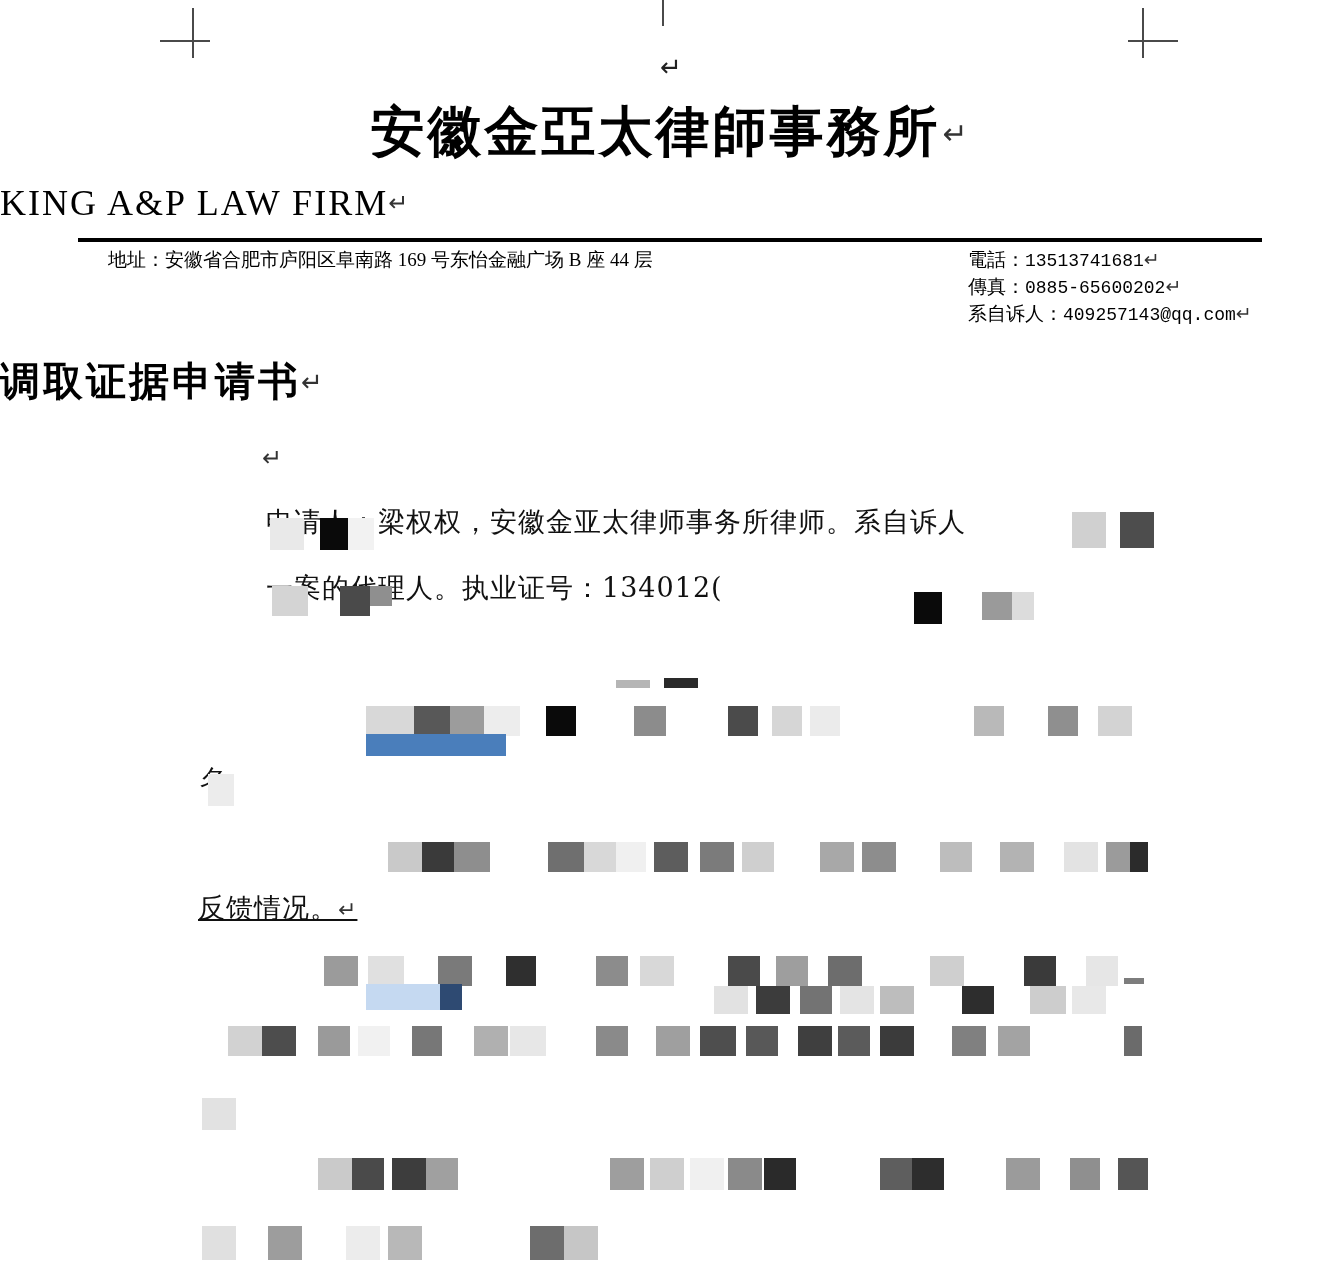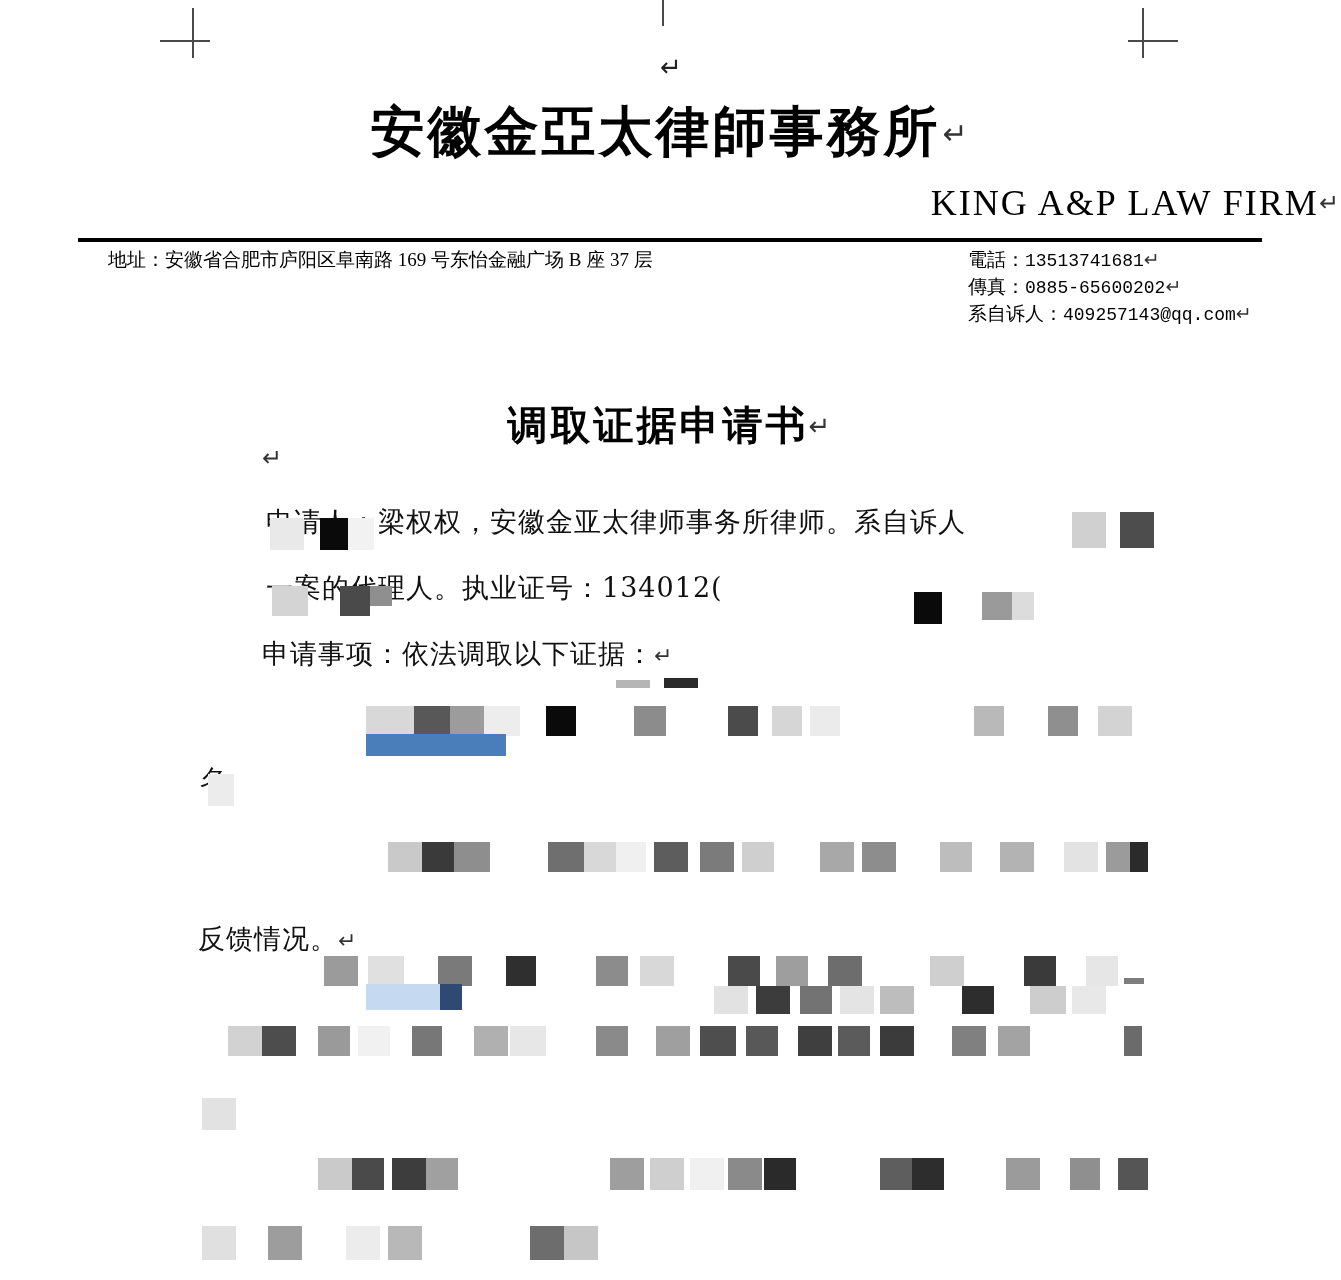--- a/index.html
+++ b/index.html
@@ -69,21 +69,21 @@
     letter-spacing: 3px;
     white-space: nowrap;
   }
   .firm-cn .pilcrow { font-size: 30px; vertical-align: 6px; margin-left: 2px;}
 
   .firm-en {
     position: absolute;
     left: 0;
     right: 0;
     top: 182px;
-    text-align: right;
+    text-align: left;
     font-family: "Liberation Serif", serif;
     font-size: 36px;
     letter-spacing: 2px;
     white-space: nowrap;
   }
   .firm-en .pilcrow { font-size: 24px; vertical-align: 4px; }
 
   .rule {
     position: absolute;
     left: 78px;
@@ -111,27 +111,25 @@
     font-family: "Liberation Serif", serif;
     white-space: nowrap;
   }
   .contact-left div, .contact-right div { height: 27px; }
   .mono { font-family: "Liberation Mono", monospace; font-size: 18px; }
 
   .doc-title {
     position: absolute;
     left: 0; right: 0;
     top: 354px;
-    text-align: center;
     font-family: "DejaVu Serif", serif;
     font-weight: bold;
     font-size: 40px;
     letter-spacing: 3px;
     white-space: nowrap;
-    margin-top: 44px;
   }
   .doc-title .pilcrow { font-size: 26px; vertical-align: 4px; font-weight: normal; }
 
   .empty-para {
     position: absolute;
     left: 262px;
     top: 444px;
     font-size: 24px;
   }
 
@@ -142,21 +140,21 @@
     font-size: 27px;
     letter-spacing: 1px;
     white-space: nowrap;
     color: #111;
   }
   .body-line .pilcrow { font-size: 22px; }
 
   #line-applicant { left: 266px; top: 504px; }
   #line-case      { left: 266px; top: 570px; }
   #line-request   { left: 262px; top: 636px; }
-  #line-feedback  { left: 198px; top: 921px; }
+  #line-feedback  { left: 198px; top: 890px; text-decoration: underline; }
 
   
   .stray {
     position: absolute;
     font-family: "DejaVu Serif", serif;
     font-size: 27px;
     color: #111;
   }
   #stray-ming { left: 200px; top: 762px; }
 
@@ -195,36 +193,35 @@
 
   <div class="letterhead-mark pilcrow">↵</div>
 
   <div class="firm-cn"><span>安徽金亞太律師事務所</span><span class="pilcrow">↵</span></div>
 
   <div class="firm-en"><span>KING   A&amp;P   LAW   FIRM</span><span class="pilcrow">↵</span></div>
 
   <div class="rule"></div>
 
   <div class="contact-left">
-    <div><span>地址：</span><span>安徽省合肥市庐阳区阜南路 169 号东怡金融广场 B 座 37 层</span></div>
+    <div><span>地址：</span><span>安徽省合肥市庐阳区阜南路 169 号东怡金融广场 B 座 44 层</span></div>
   </div>
 
   <div class="contact-right">
     <div><span>電話：</span><span class="mono">13513741681</span><span class="pilcrow">↵</span></div>
     <div><span>傳真：</span><span class="mono">0885-65600202</span><span class="pilcrow">↵</span></div>
     <div><span>系自诉人：</span><span class="mono">409257143@qq.com</span><span class="pilcrow">↵</span></div>
   </div>
 
   <div class="doc-title"><span>调取证据申请书</span><span class="pilcrow">↵</span></div>
 
   <div class="empty-para pilcrow">↵</div>
 
   <div class="body-line" id="line-applicant">申请人：梁权权，安徽金亚太律师事务所律师。系自诉人</div>
   <div class="body-line" id="line-case">一案的代理人。执业证号：134012(</div>
-  <div class="body-line" id="line-request"><span>申请事项：依法调取以下证据：</span><span class="pilcrow">↵</span></div>
   <div class="body-line" id="line-feedback"><span>反馈情况。</span><span class="pilcrow">↵</span></div>
 
   <div class="stray" id="stray-ming">名</div>
 
   <div class="mosaic" style="left:0;top:0;">
     <i style="left:270px;top:518px;width:34px;height:32px;background:#e9e9e9;"></i>
     <i style="left:320px;top:518px;width:28px;height:32px;background:#0a0a0a;"></i>
     <i style="left:348px;top:518px;width:26px;height:32px;background:#f2f2f2;"></i>
     <i style="left:1072px;top:512px;width:34px;height:36px;background:#d0d0d0;"></i>
     <i style="left:1120px;top:512px;width:34px;height:36px;background:#4d4d4d;"></i>

